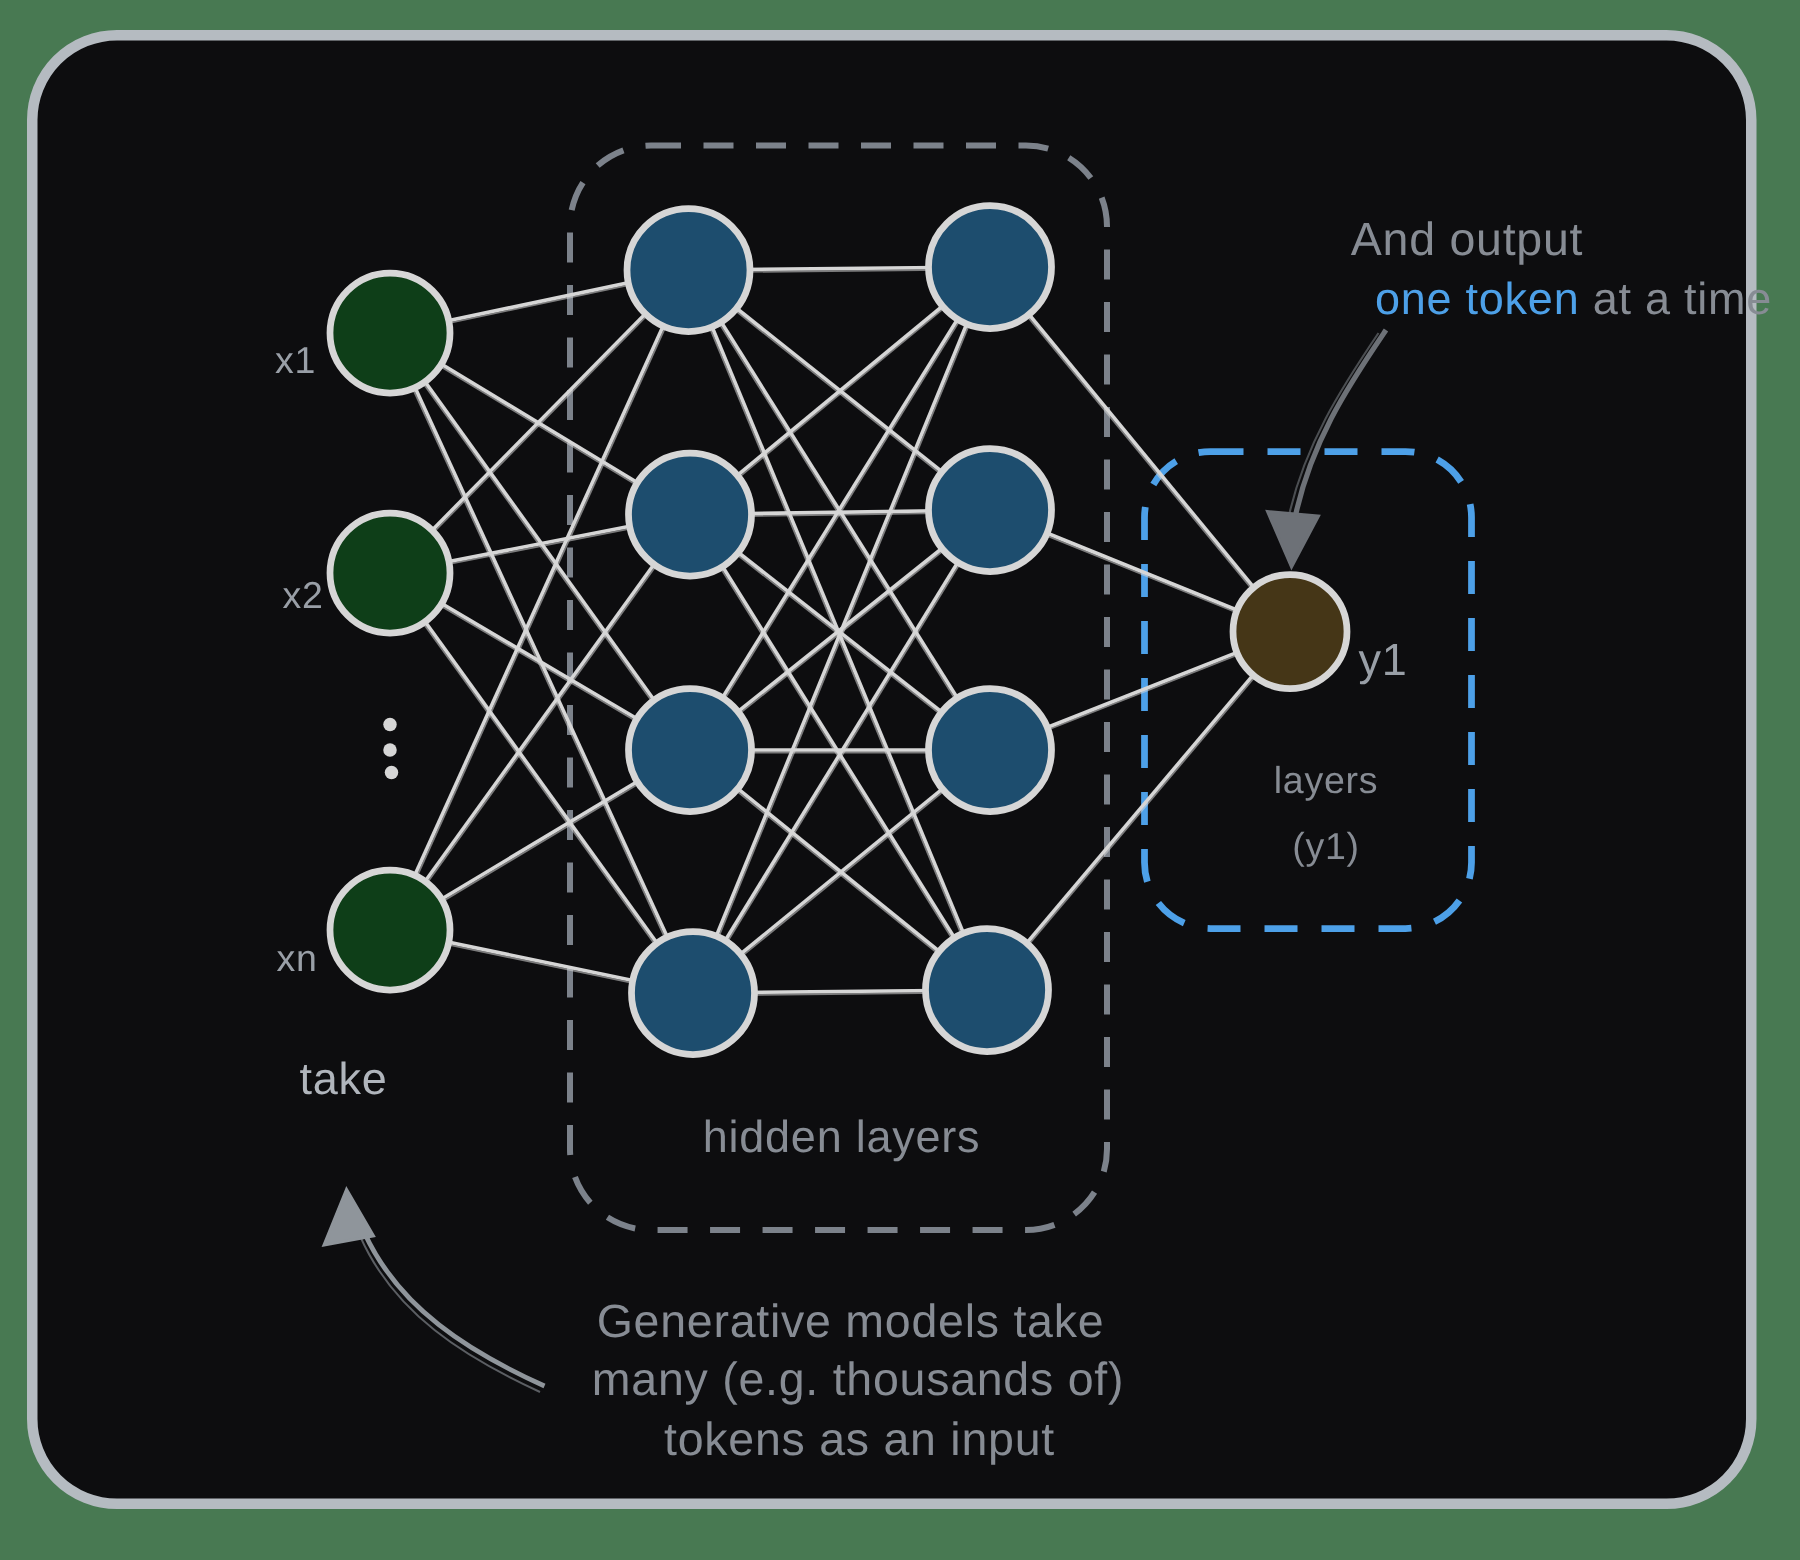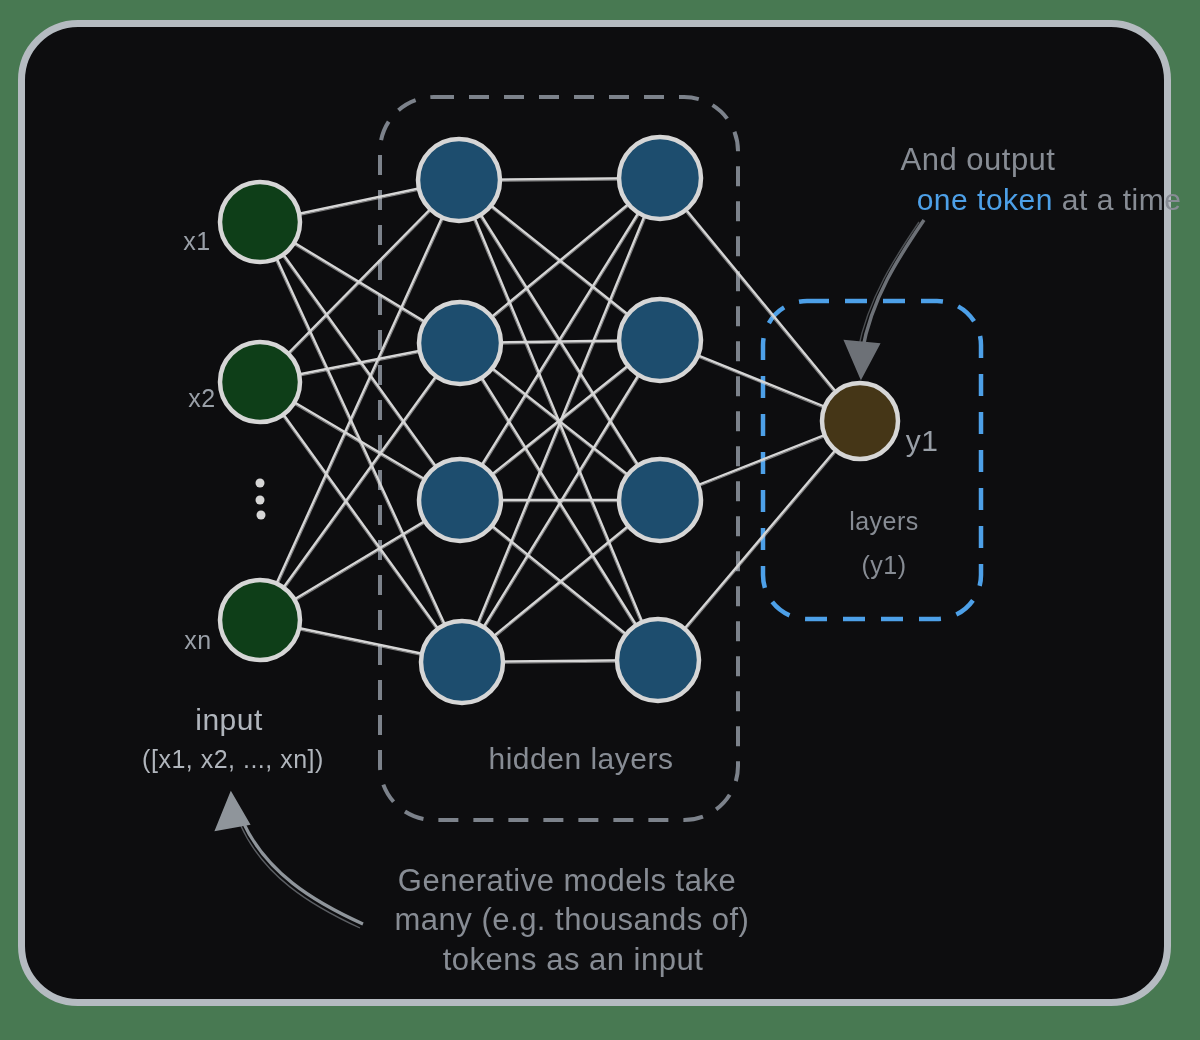--- a/index.html
+++ b/index.html
@@ -150,23 +150,22 @@
 
   <div class="lbl t-gray fs31" style="left:978px;top:160px;">And output</div>
   <div class="lbl fs30" style="left:1033px;top:200px;margin-left:16px;"><span class="t-blue">one token</span><span class="t-gray"> at a time</span></div>
 
   <div class="lbl t-node fs29" style="left:197px;top:241px;">x1</div>
   <div class="lbl t-node fs29" style="left:202px;top:398px;">x2</div>
   <div class="lbl t-node fs29" style="left:198px;top:640px;">xn</div>
 
   <div class="lbl t-node fs30" style="left:922px;top:441px;">y1</div>
 
-  <div class="lbl t-light fs30" style="left:229px;top:720px;">input</div>
-  <div class="lbl t-light fs29" style="left:233px;top:759px;">([x1, x2, ..., xn])</div>
-  <div class="lbl t-gray fs30" style="left:561px;top:759px;margin-left:20px;">hidden layers</div>
+  <div class="lbl t-light fs30" style="left:229px;top:720px;">take</div>
+  <div class="lbl t-gray fs30" style="left:561px;top:759px;">hidden layers</div>
   <div class="lbl t-gray fs29" style="left:884px;top:521px;">layers</div>
   <div class="lbl t-gray fs29" style="left:884px;top:565px;">(y1)</div>
 
   <div class="lbl t-gray fs31" style="left:567px;top:881px;">Generative models take</div>
   <div class="lbl t-gray fs31" style="left:573px;top:960px;">tokens as an input</div>
   <div class="lbl t-gray fs31" style="left:572px;top:920px;">many (e.g. thousands of)</div>
 
 </div>
 
 </body></html>

